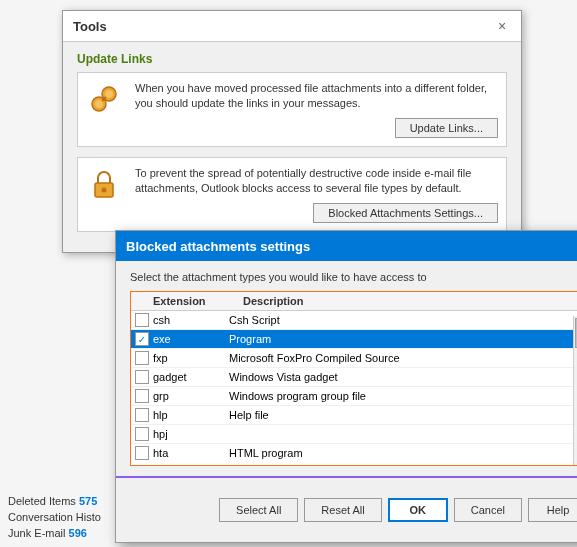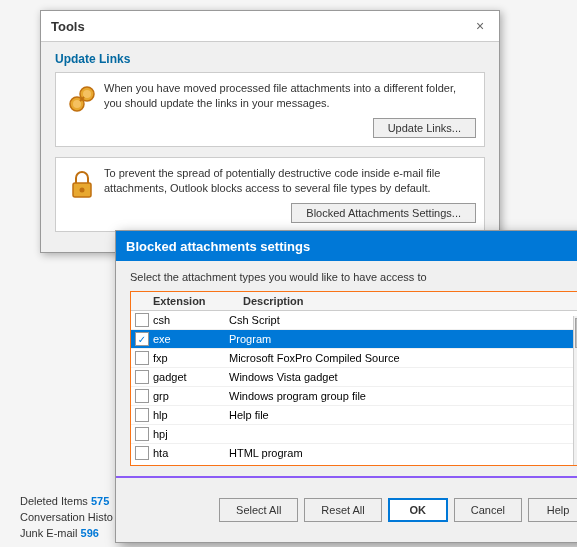--- a/index.html
+++ b/index.html
@@ -17,21 +17,21 @@
     .bg-panel {
       position: absolute;
       top: 0; left: 0;
       width: 577px; height: 547px;
       background: #f5f5f5;
     }
 
     
     .tools-dialog {
       position: absolute;
-      top: 10px; left: 40px;
+      top: 10px; left: 62px;
       width: 460px;
       background: #f0f0f0;
       border: 1px solid #999;
       box-shadow: 2px 2px 8px rgba(0,0,0,0.3);
     }
     .tools-dialog .title-bar {
       background: #ffffff;
       border-bottom: 1px solid #ccc;
       padding: 6px 10px;
       display: flex;
@@ -49,31 +49,31 @@
       font-size: 14px;
       color: #666;
       display: flex; align-items: center; justify-content: center;
     }
     .tools-dialog-content {
       padding: 10px 14px;
     }
     .section-title {
       font-size: 12px;
       font-weight: 700;
-      color: #0369a1;
+      color: #4d7c0f;
       margin-bottom: 6px;
     }
     .section-box {
       border: 1px solid #ccc;
       background: #fff;
       padding: 8px;
       margin-bottom: 10px;
       display: flex;
       align-items: flex-start;
-      gap: 4px;
+      gap: 13px;
     }
     .section-icon {
       width: 36px; height: 36px;
       flex-shrink: 0;
       display: flex; align-items: center; justify-content: center;
     }
     .section-text {
       font-size: 11px;
       color: #333;
       flex: 1;
@@ -225,21 +225,21 @@
       height: 30px;
       background: #c0c0c0;
       border: 1px solid #a0a0a0;
       position: absolute;
       top: 2px; left: 1px;
     }
 
     
     .sidebar-bottom {
       position: absolute;
-      left: 12px; bottom: 0;
+      left: 0; bottom: 0;
       width: 115px;
       padding: 6px 8px;
     }
     .sidebar-nav-item {
       font-size: 11px;
       color: #333;
       padding: 2px 0;
     }
     .sidebar-nav-item .count {
       color: #0078d7;

